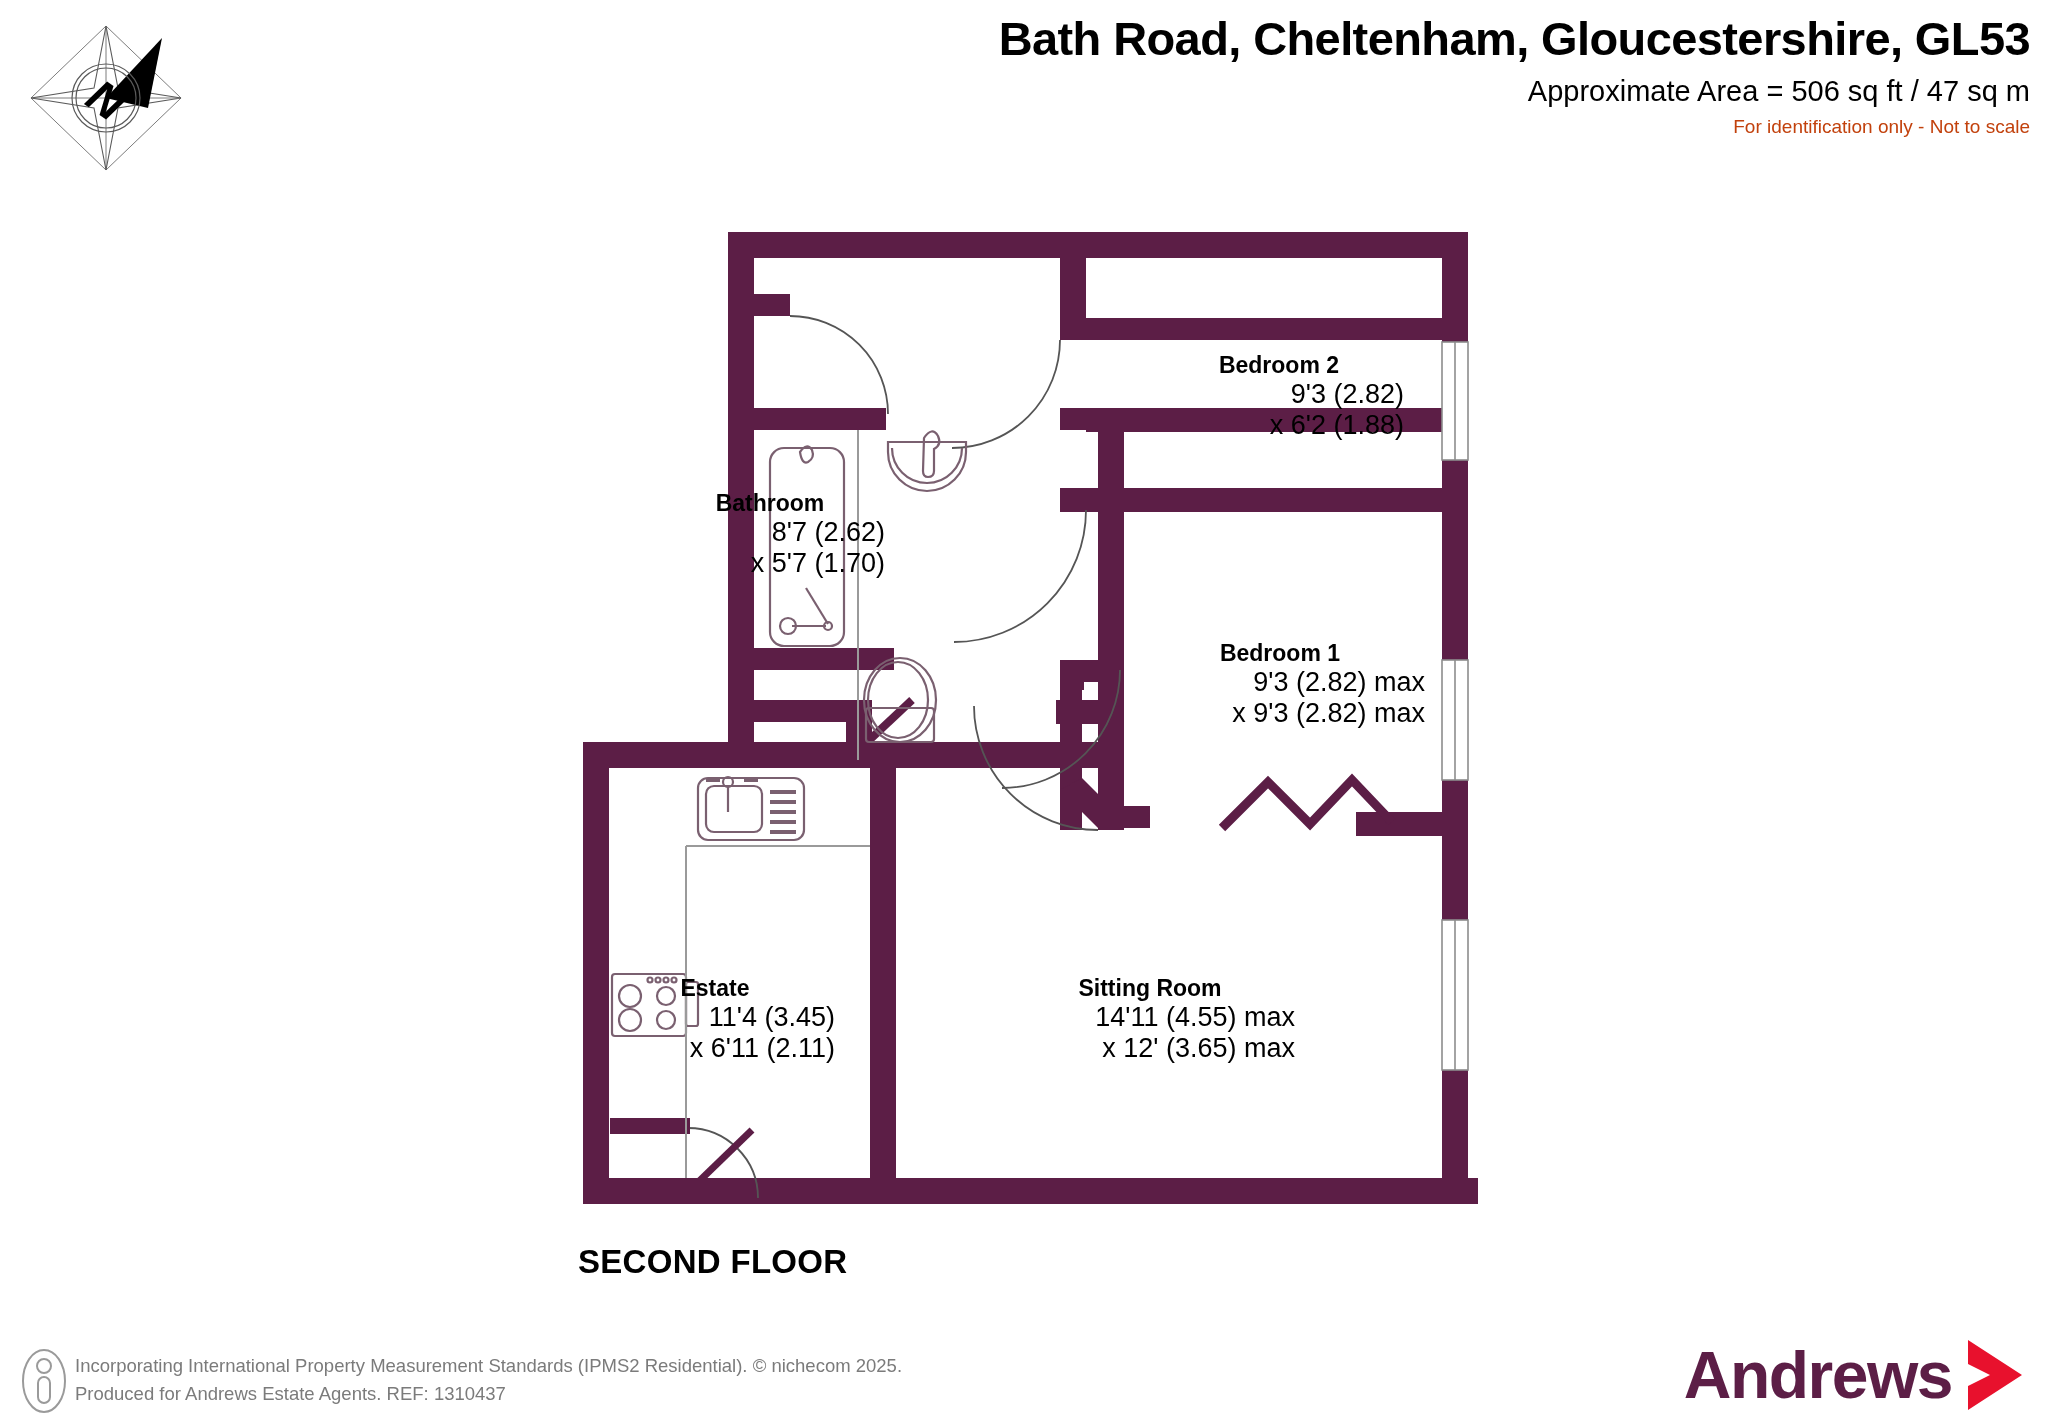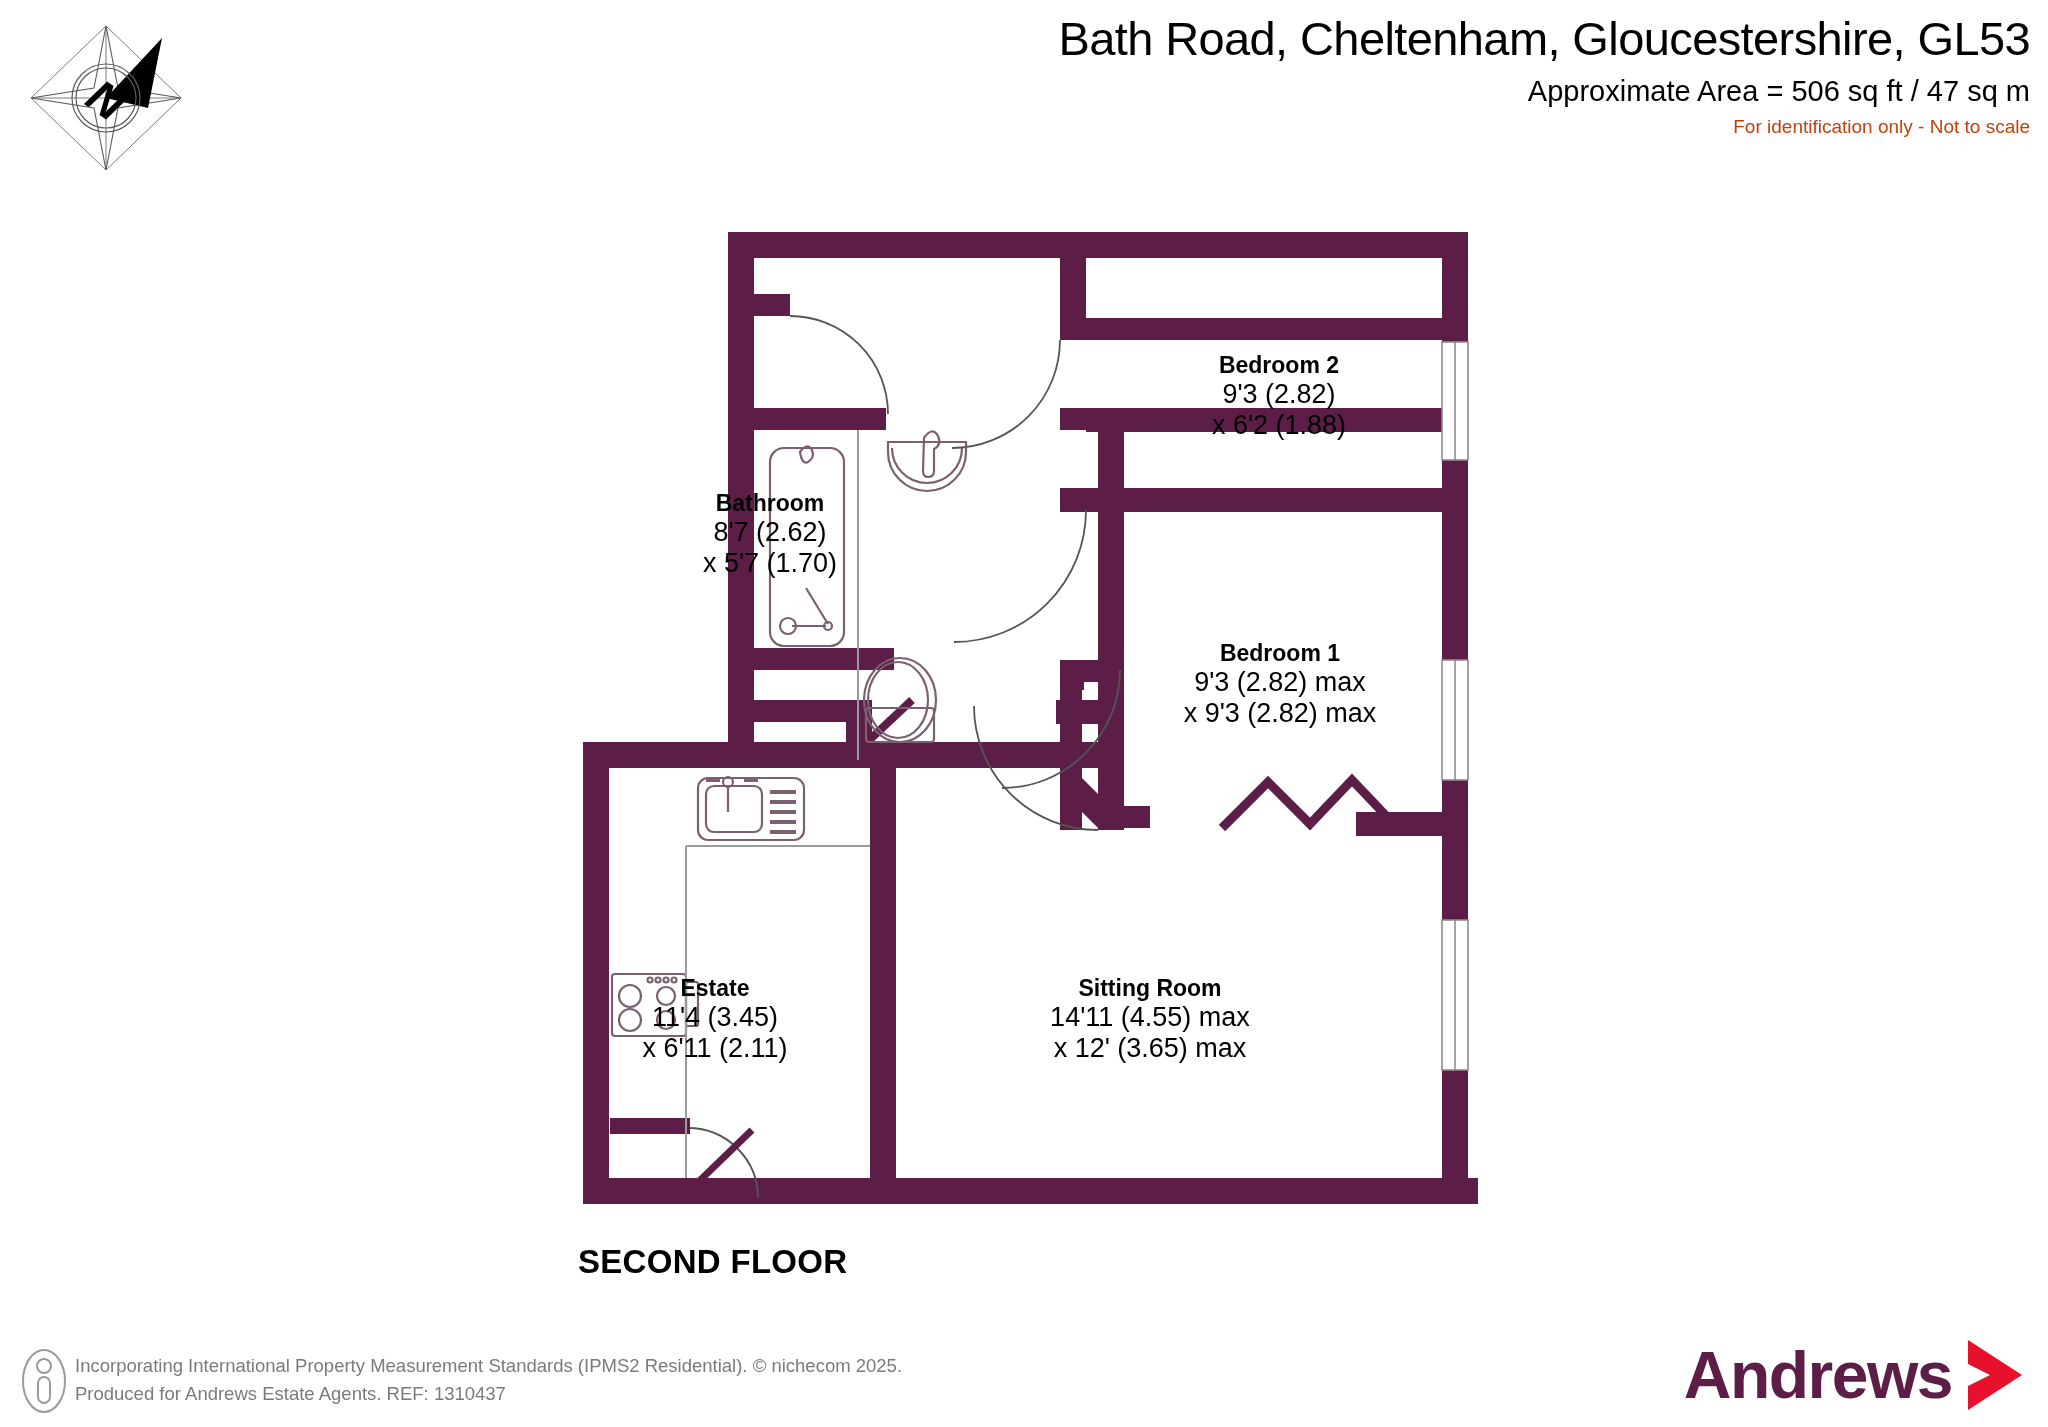--- a/index.html
+++ b/index.html
@@ -19,21 +19,21 @@
   #header {
     position: absolute;
     top: 0;
     left: 0;
     width: 2048px;
     text-align: right;
     padding-top: 14px;
   }
   #title {
     font-size: 47px;
-    font-weight: normal;
+    font-weight: bold;
     color: #000000;
     letter-spacing: -0.6px;
     padding-right: 18px;
     line-height: 1.05;
     white-space: nowrap;
     padding-left: 40px;
   }
   #area-line {
     font-size: 29px;
     color: #000000;
@@ -76,20 +76,21 @@
     white-space: nowrap;
   }
   .room-label .rl-name {
     font-size: 23px;
     font-weight: bold;
     display: block;
   }
   .room-label .rl-dim {
     font-size: 27px;
     display: block;
+    text-align: right;
   }
 
   #label-bedroom2 { left: 1154px; top: 352px; width: 250px; }
   #label-bedroom1 { left: 1135px; top: 640px; width: 290px; }
   #label-bathroom { left: 655px;  top: 490px; width: 230px; }
   #label-kitchen  { left: 595px;  top: 975px; width: 240px; }
   #label-sitting  { left: 1005px; top: 975px; width: 290px; }
 
   #floor-name {
     position: absolute;

